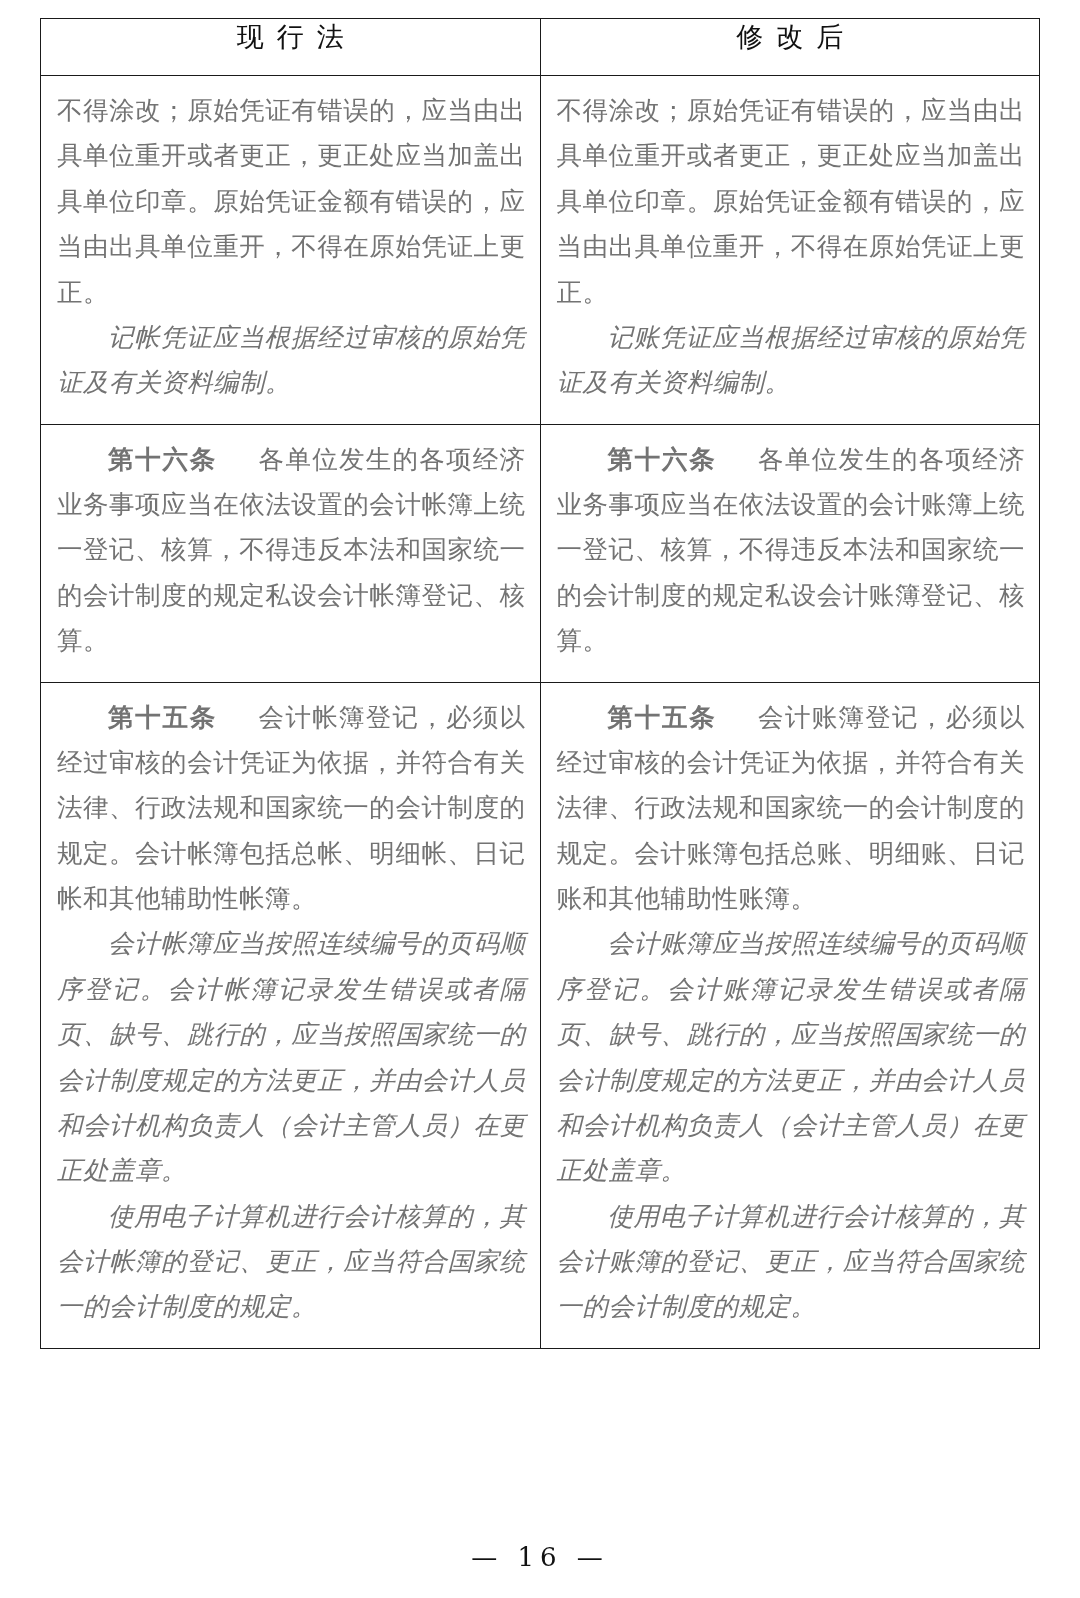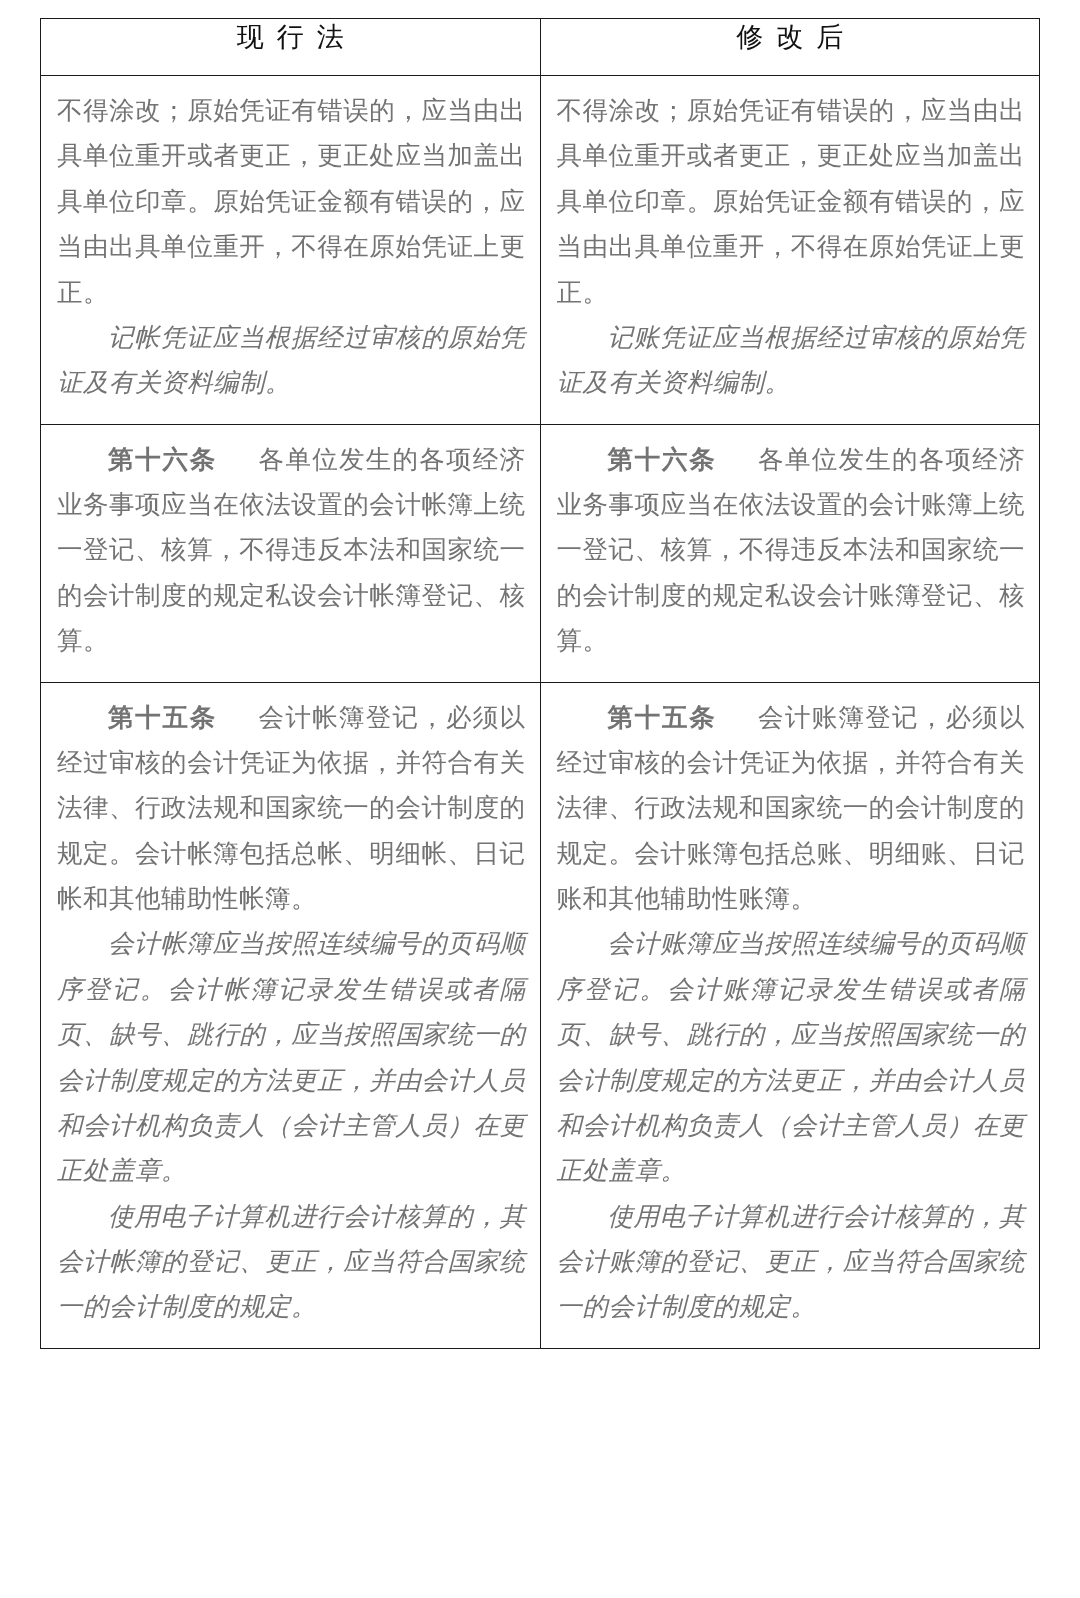--- a/index.html
+++ b/index.html
@@ -146,14 +146,17 @@
             <p class="para indent"><span class="art-label">第十五条</span><span class="art-gap"></span><span>会计账簿登记，必须以经过审核的会计凭证为依据，并符合有关法律、行政法规和国家统一的会计制度的规定。会计账簿包括总账、明细账、日记账和其他辅助性账簿。</span></p>
             <p class="para indent">会计账簿应当按照连续编号的页码顺序登记。会计账簿记录发生错误或者隔页、缺号、跳行的，应当按照国家统一的会计制度规定的方法更正，并由会计人员和会计机构负责人（会计主管人员）在更正处盖章。</p>
             <p class="para indent">使用电子计算机进行会计核算的，其会计账簿的登记、更正，应当符合国家统一的会计制度的规定。</p>
           </div>
         </td>
       </tr>
 
     </tbody>
   </table>
 
+  <div class="footer">
+    <span class="page-number">— 16 —</span>
+  </div>
 
 </div>
 
 </body></html>

